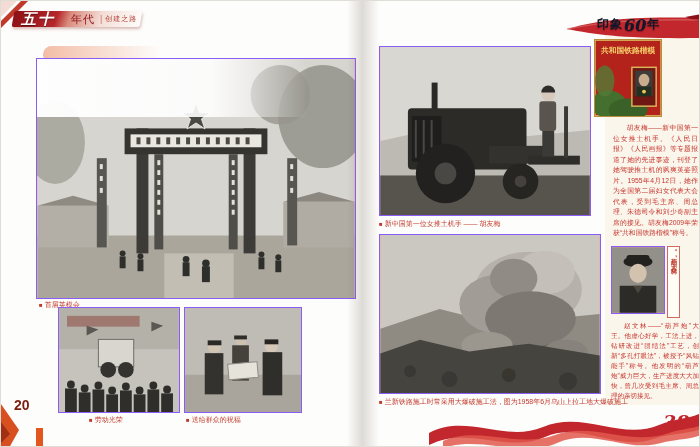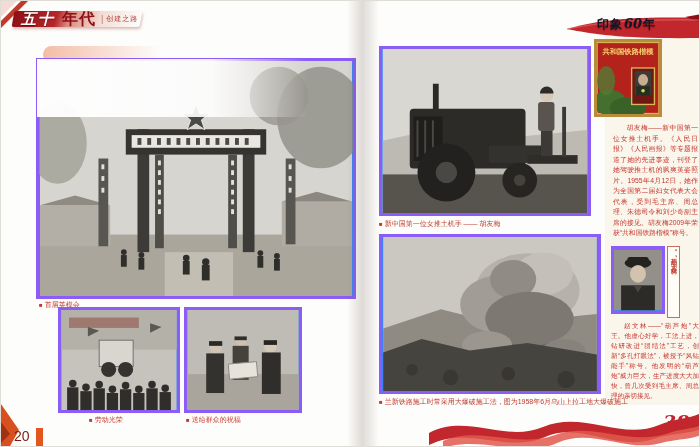--- a/index.html
+++ b/index.html
@@ -17,48 +17,48 @@
     pointer-events:none;
   }
   
   .banner{left:12px;top:10px;width:128px;height:16px;}
   .banner-bg{position:absolute;inset:0;transform:skewX(-10deg);
     background:linear-gradient(100deg,#8d1016 0%,#b5262a 34%,#d98a7d 44%,#f4ddd6 68%,rgba(255,255,255,0) 100%);
     border-radius:2px;box-shadow:1px 2px 3px rgba(150,60,50,.35);}
   .banner-row{position:absolute;inset:0;display:flex;align-items:center;}
   .decade{font-family:"DejaVu Serif",serif;font-style:italic;font-weight:bold;
     font-size:15px;color:#fff;margin-left:8px;letter-spacing:2px;text-shadow:0 1px 1px rgba(0,0,0,.4);}
-  .era{font-weight:bold;font-size:16px;color:#8d1016;margin-left:7px;letter-spacing:1px;}
+  .era{font-weight:normal;font-size:11px;color:#8d1016;margin-left:16px;letter-spacing:1px;}
   .banner-divider{font-size:9px;color:#c4766d;margin:0 3px 0 5px;}
   .banner-subtitle{font-size:7px;color:#b3403a;letter-spacing:1px;}
   
   .title-band{left:42px;top:45px;width:128px;height:17px;border-radius:9px;
     background:linear-gradient(to right,#f3bda6 0%,rgba(255,255,255,0) 92%);}
   .section-title{left:48px;top:59px;font-size:16px;font-weight:bold;color:#6d28d9;letter-spacing:2px;}
   .intro{left:45px;top:63px;width:262px;font-size:8.5px;line-height:1.5;
     color:#9c4a42;text-indent:2em;text-align:justify;z-index:5;}
   
-  .photo{border:3px solid #8b5cf6;box-sizing:border-box;background:#3b82f6;overflow:hidden;}
+  .photo{border:1px solid #8b5cf6;box-sizing:border-box;background:#fca5a5;overflow:hidden;}
   .photo svg{display:block;width:100%;height:100%;}
   .fade-overlay{left:36px;top:58px;width:318px;height:58px;z-index:4;
     background:linear-gradient(to right,rgba(255,255,255,.97) 0%,rgba(255,255,255,.9) 55%,rgba(255,255,255,0) 85%);}
   
   .caption{font-size:7px;color:#c0392b;display:flex;align-items:center;gap:2px;line-height:1.2;}
   .caption .bullet{font-size:6px;color:#c0392b;}
   
   .bio{font-size:6.8px;line-height:1.55;color:#c5342c;text-align:justify;text-indent:2em;}
   .portrait-caption{left:666px;top:245px;height:66px;writing-mode:vertical-rl;
     font-size:6.5px;letter-spacing:1px;color:#c0392b;border:1px solid #cf6a5e;
     background:#fffdf6;padding:2px 1px;}
   
   .ribbon-text{left:596px;top:15px;display:flex;align-items:flex-start;z-index:6;color:#0f172a;}
   .ribbon-prefix{font-weight:bold;font-size:12px;letter-spacing:1px;text-shadow:0 1px 1px rgba(90,10,10,.6);}
-  .ribbon-number{font-family:"DejaVu Serif",serif;font-style:italic;font-weight:bold;font-size:13px;margin:0 1px;text-shadow:0 1px 1px rgba(90,10,10,.6);}
+  .ribbon-number{font-family:"DejaVu Serif",serif;font-style:italic;font-weight:bold;font-size:16px;margin:0 1px;text-shadow:0 1px 1px rgba(90,10,10,.6);}
   .ribbon-suffix{font-weight:bold;font-size:12px;text-shadow:0 1px 1px rgba(90,10,10,.6);}
-  .pagenum-left{left:13px;top:427px;font-size:14px;font-weight:normal;color:#7c1d14;}
+  .pagenum-left{left:13px;top:396px;font-size:14px;font-weight:bold;color:#7c1d14;}
   .pagenum-right{left:662px;top:410px;font-family:"DejaVu Serif",serif;
     font-style:italic;font-weight:bold;font-size:19px;color:#c1272d;}
   .accent-bar{left:35px;top:427px;width:7px;height:20px;background:#e2571d;}
   .sidebar-bg{left:604px;top:32px;width:96px;height:372px;background:#fbf6ec;}
 </style>
 </head>
 <body>
 
 <div class="spread">
 

